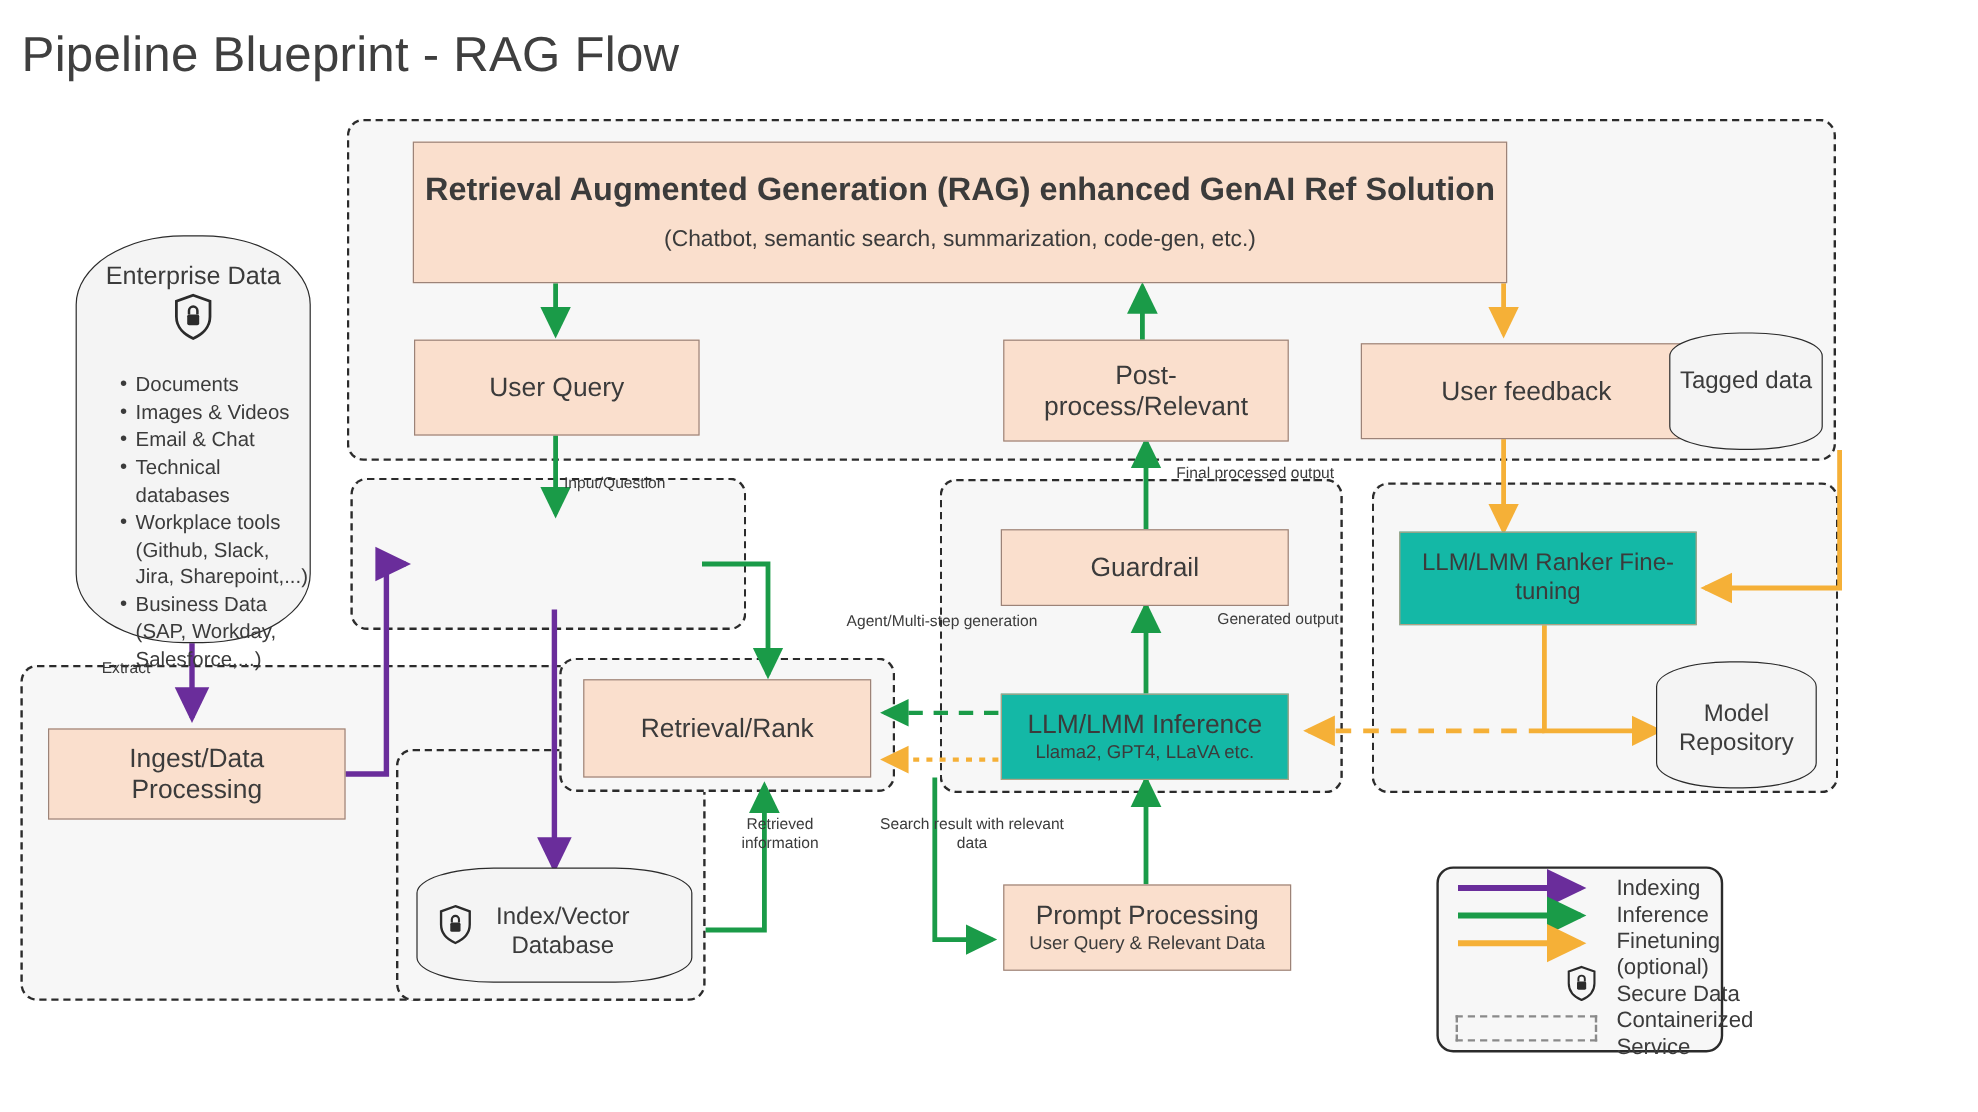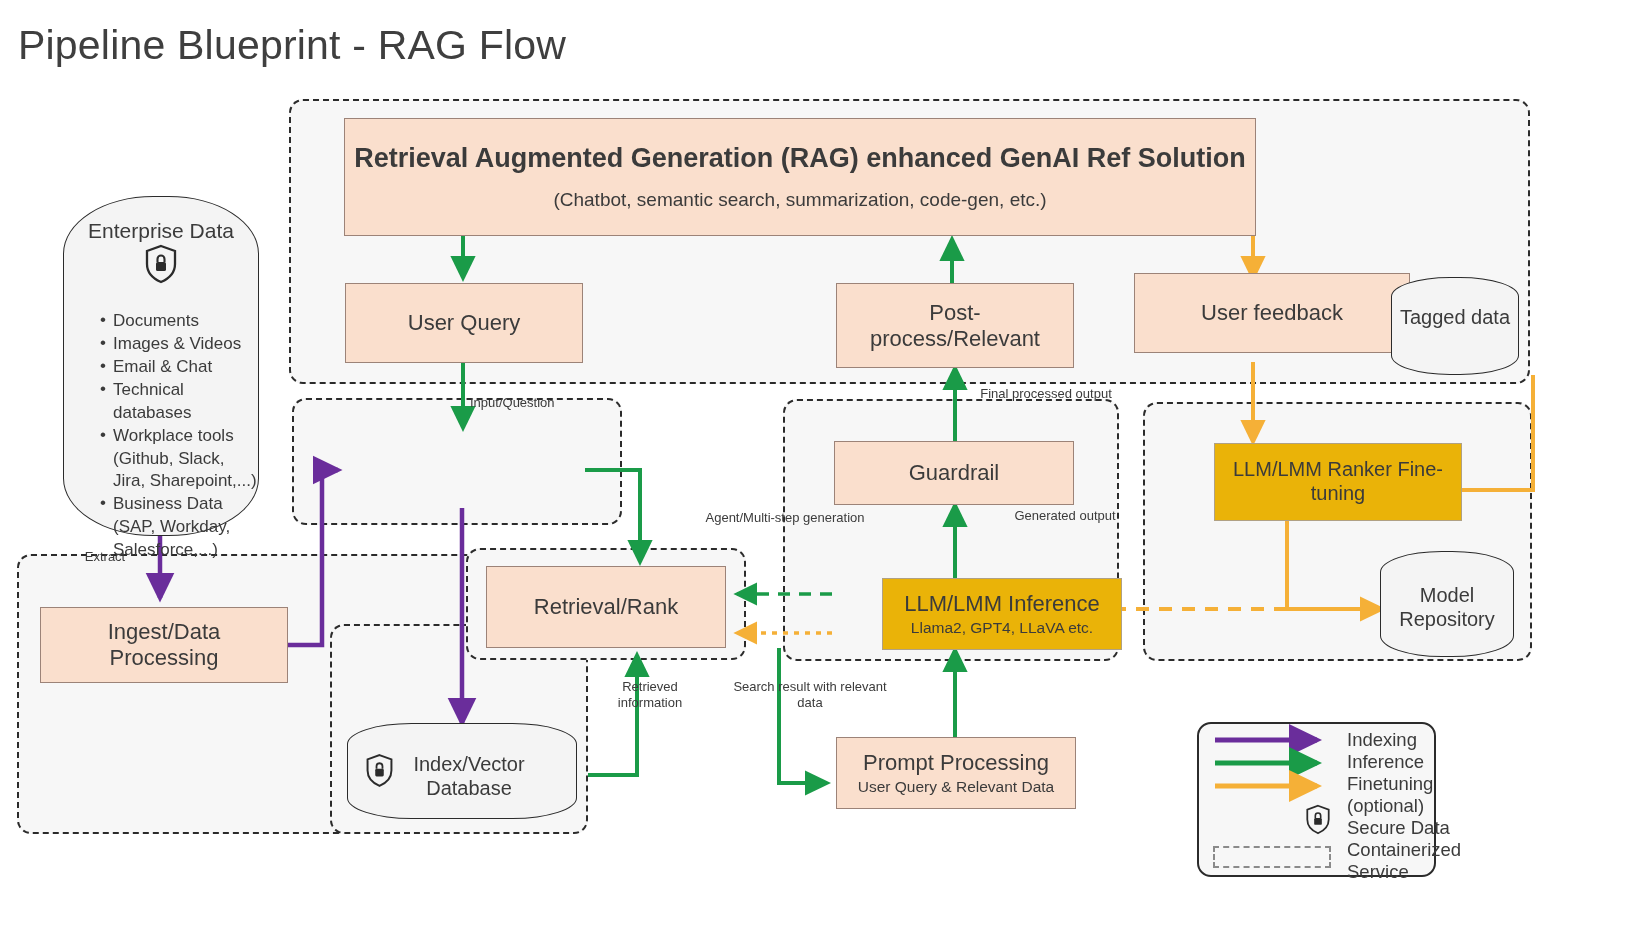--- a/index.html
+++ b/index.html
@@ -34,24 +34,23 @@
     justify-content: center;
     text-align: center;
     line-height: 1.18;
   }
   .proc {
     background: #fadfcd;
     border: 1px solid #9c8378;
     color: #3b3b3b;
   }
   .cream {
-    background: #eab308;
+    background: #14b8a6;
     border: 1px solid #b0a184;
     color: #3b3b3b;
-    margin-left: 48px;
   }
   .group {
     position: absolute;
     box-sizing: border-box;
     background: #f7f7f7;
     border: 2px dashed #2b2b2b;
     border-radius: 14px;
   }
   .title {
     position: absolute;
@@ -242,21 +241,21 @@
   </div>
 
   <div class="node proc n-main" style="left:345px; top:283px; width:238px; height:80px;">
     <span>User Query</span>
   </div>
 
   <div class="node proc n-main" style="left:836px; top:283px; width:238px; height:85px;">
     <span style="max-width:200px;">Post-process/Relevant</span>
   </div>
 
-  <div class="node proc n-main" style="left:1134px; top:273px; width:276px; height:80px;">
+  <div class="node proc n-main" style="left:1134px; top:286px; width:276px; height:80px;">
     <span>User feedback</span>
   </div>
 
   <div class="cyl" style="left:1391px; top:277px; width:128px; height:98px;">
     <div class="cyl-body" style="border-radius:46% 46% 46% 46% / 20% 20% 20% 20%;"></div>
     <div class="cyl-text" style="top:28px;">Tagged data</div>
   </div>
 
 
   <div class="node proc n-main" style="left:486px; top:566px; width:240px; height:82px;">

